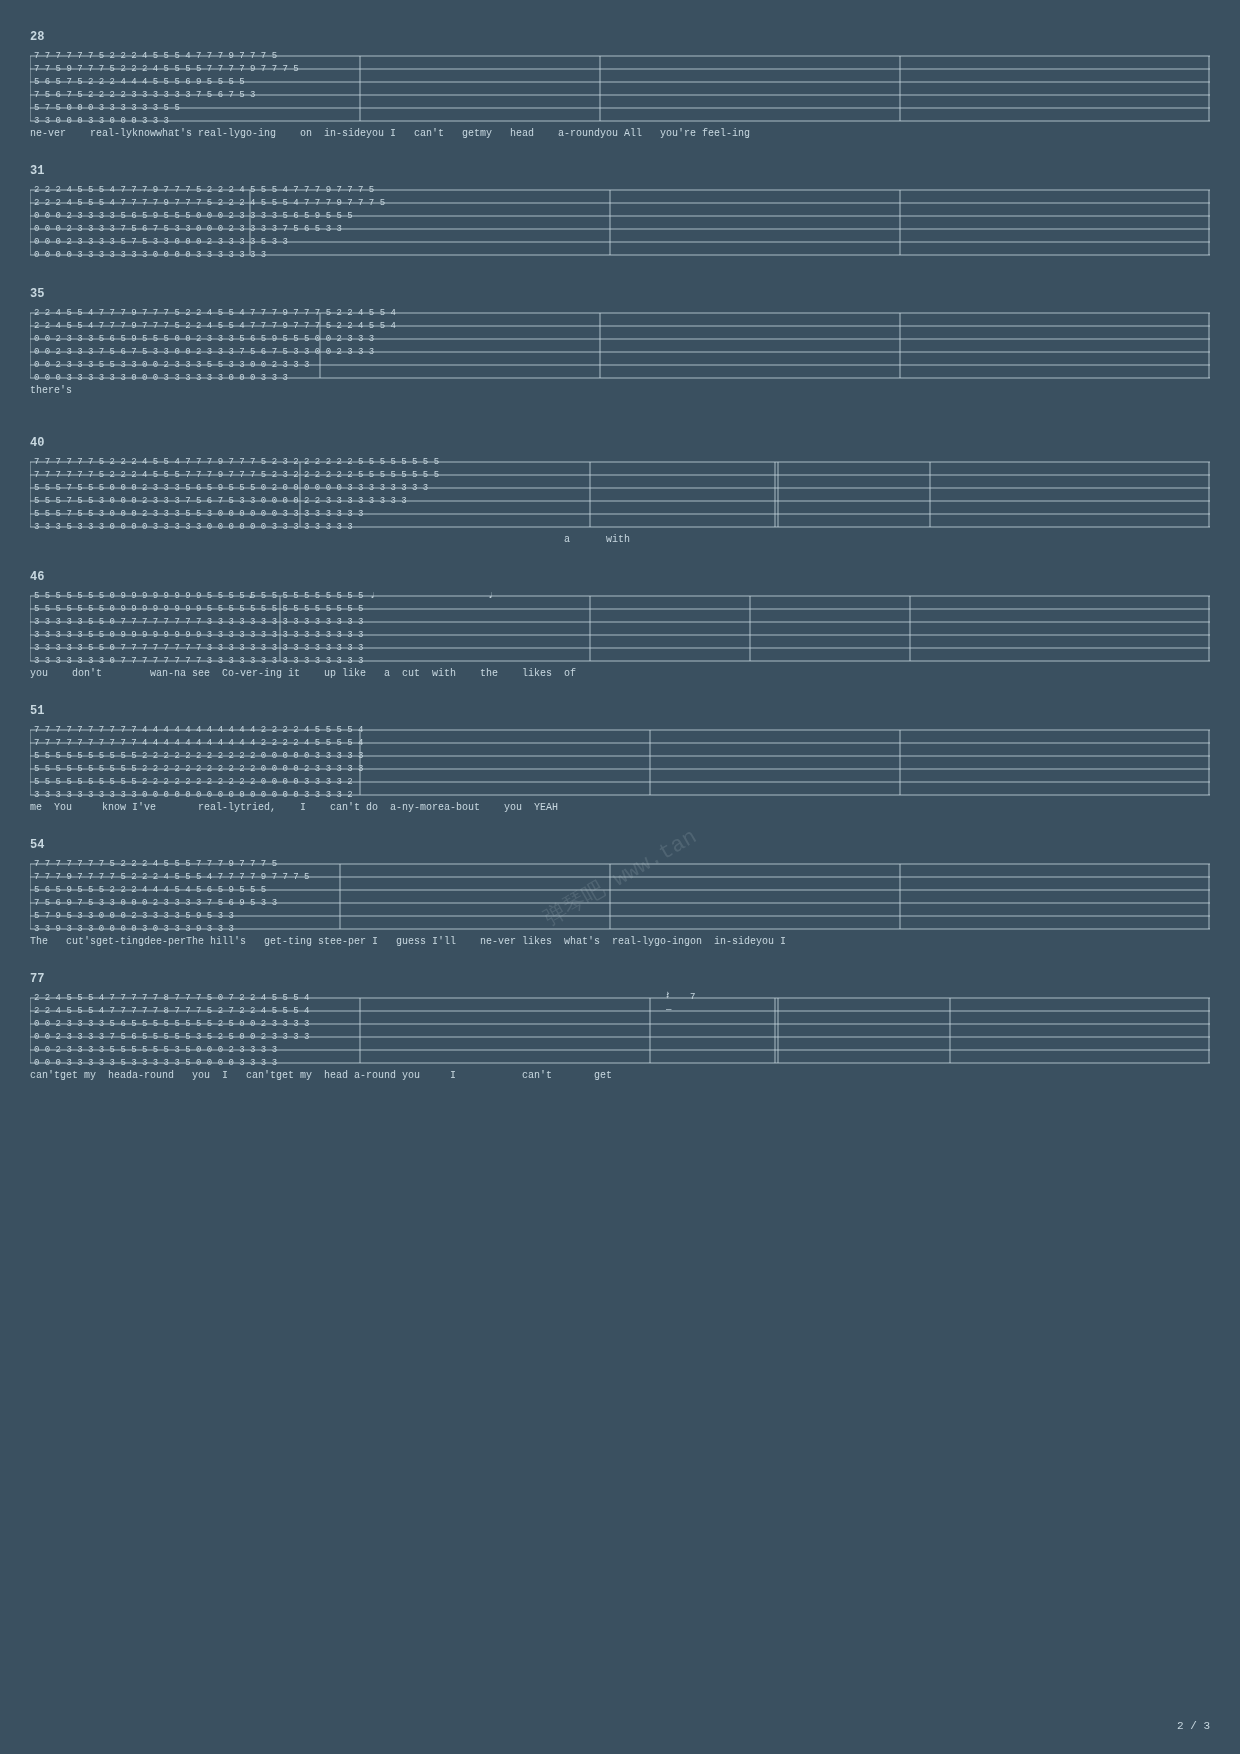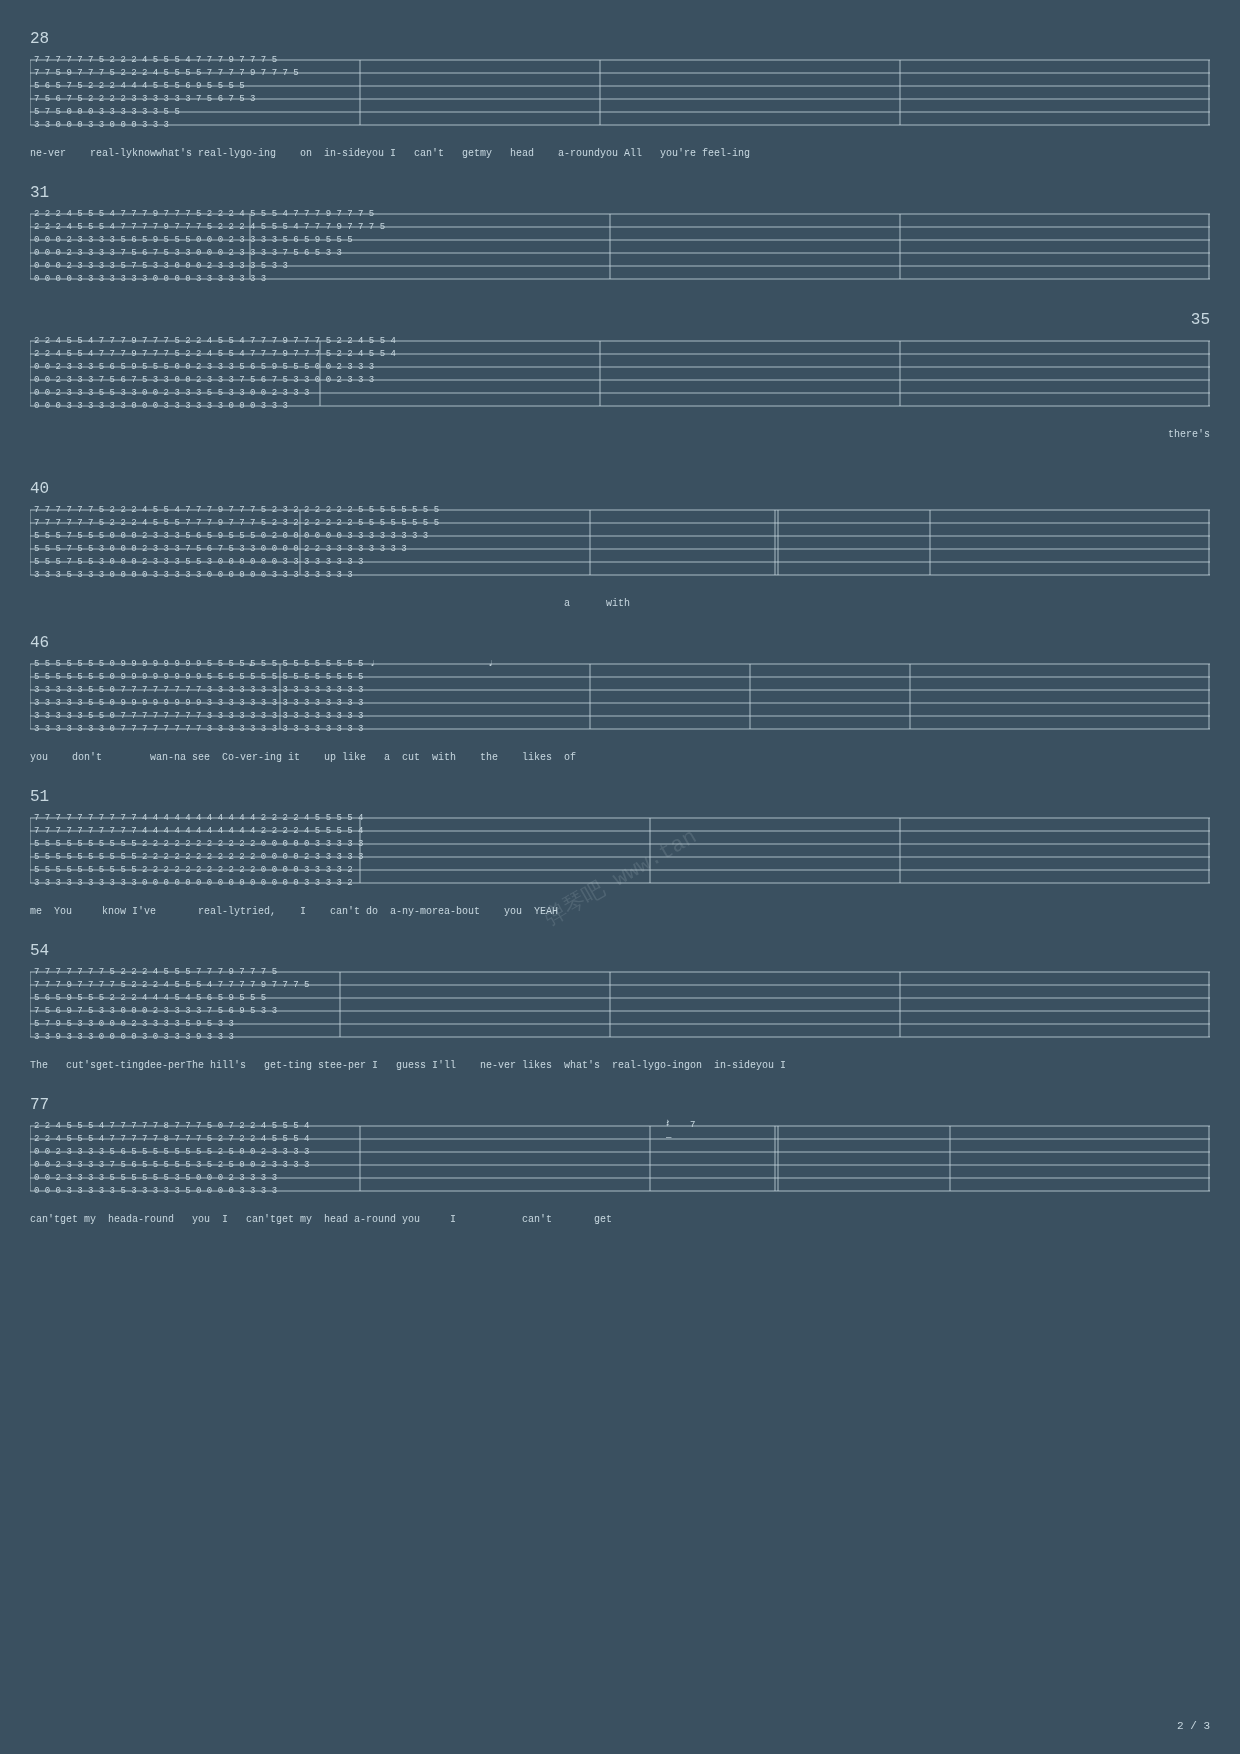--- a/index.html
+++ b/index.html
@@ -41,37 +41,37 @@
     }
 
     svg.tab-svg {
       width: 100%;
       display: block;
     }
 
     .lyrics-row {
       font-size: 10px;
       color: #c8d8e0;
-      margin-top: 16px;
+      margin-top: 0;
       margin-bottom: 6px;
       white-space: pre;
       font-family: 'Courier New', monospace;
       letter-spacing: 0px;
     }
 
     .section-wrap {
       margin-bottom: 15px;
       padding-top: 10px;
       position: relative;
     }
 
     .section-label {
-      font-size: 16px;
+      font-size: 12px;
       color: #c8d8e0;
-      font-weight: normal;
+      font-weight: bold;
       margin-bottom: 2px;
     }
   </style>
 </head>
 <body>
 
 <div class="page">
   <div class="watermark">弹琴吧  www.tan</div>
 
   <div class="section-wrap">
@@ -124,21 +124,21 @@
 
       <text x="4" y="12">2 2 2  4 5 5 5 4   7  7 7            9   7   7  7 5  2 2 2  4 5 5 5 4   7  7 7   9   7   7  7 5</text>
       <text x="4" y="25">2 2 2  4 5 5 5 4   7  7  7   7   9    7   7  7 5  2 2 2  4 5 5 5 4   7  7  7  9   7   7  7 5</text>
       <text x="4" y="38">0 0 0  2 3 3 3 3   5  6 5         9    5   5  5  0 0 0  2 3 3 3 3   5  6 5  9    5   5  5</text>
       <text x="4" y="51">0 0 0  2 3 3 3 3   7  5   6   7   5       3  3  0 0 0  2 3 3 3 3   7  5  6   5   3  3</text>
       <text x="4" y="64">0 0 0  2 3 3 3 3         5   7       5    3  3  0 0 0  2 3 3 3 3         5         3  3</text>
       <text x="4" y="77">0 0 0  0 3 3 3 3         3            3   3   0 0 0  0 3 3 3 3         3         3  3</text>
     </svg>
   </div>
 
-  <div class="section-wrap" style="margin-bottom:30px;text-align:right;">
+  <div class="section-wrap" style="margin-bottom:30px;">
     <div class="section-label">35</div>
     <svg class="tab-svg" height="82" viewBox="0 0 1180 82" xmlns="http://www.w3.org/2000/svg">
       <style>text{font-family:'Courier New',monospace;font-size:9px;fill:#c8d8e0;}line{stroke:#c8d8e0;stroke-width:0.8;}</style>
       <line x1="0" y1="10" x2="1180" y2="10"></line>
       <line x1="0" y1="23" x2="1180" y2="23"></line>
       <line x1="0" y1="36" x2="1180" y2="36"></line>
       <line x1="0" y1="49" x2="1180" y2="49"></line>
       <line x1="0" y1="62" x2="1180" y2="62"></line>
       <line x1="0" y1="75" x2="1180" y2="75"></line>
       <line x1="0" y1="10" x2="0" y2="75"></line>

